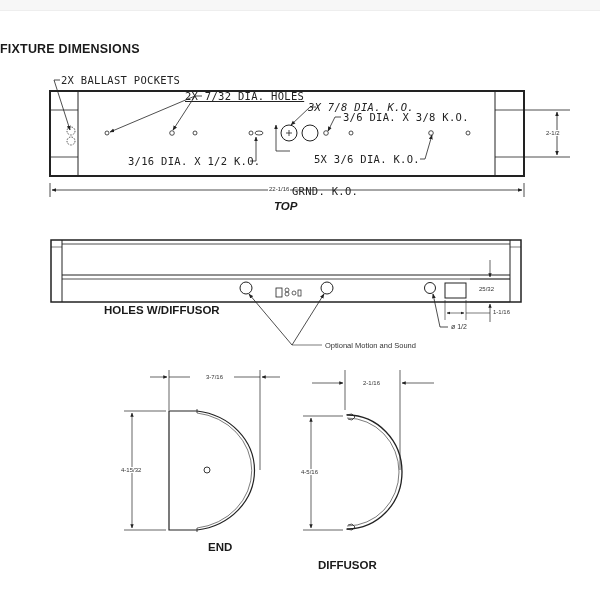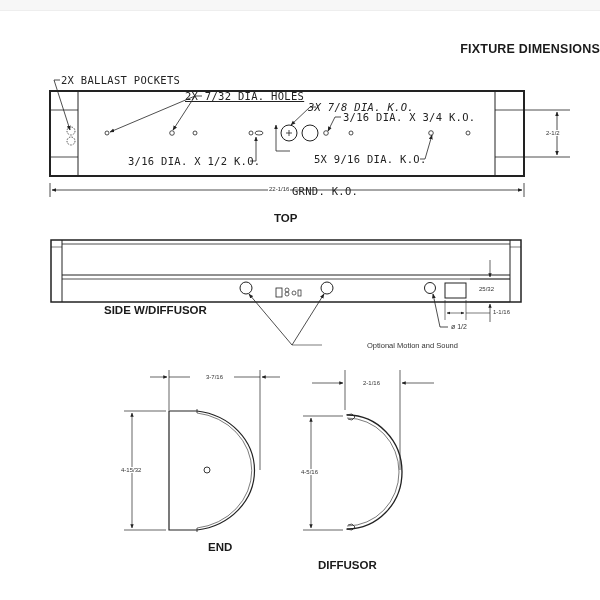--- a/index.html
+++ b/index.html
@@ -1,22 +1,22 @@
 <!DOCTYPE html>
 <html><head>
   <meta charset="utf-8">
   <style>
     html, body { margin: 0; padding: 0; background: #ffffff; }
     body { width: 600px; height: 600px; position: relative; overflow: hidden; }
     .topline { position: absolute; left: 0; top: 0; width: 600px; height: 10px; background: #f7f7f7; border-bottom: 1px solid #eeeeee; }
-    .title { position: absolute; left: 0; width: 600px; text-align: right; top: 42px; font: bold 12.5px "Liberation Sans", sans-serif; color: #1a1a1a; letter-spacing: 0.2px; }
+    .title { position: absolute; left: 0; width: 600px; text-align: left; top: 42px; font: bold 12.5px "Liberation Sans", sans-serif; color: #1a1a1a; letter-spacing: 0.2px; }
     .view-label { position: absolute; font: bold 11.5px "Liberation Sans", sans-serif; color: #1a1a1a; }
     .cad { position: absolute; font: 10.5px "DejaVu Sans Mono", monospace; color: #222; white-space: nowrap; letter-spacing: 0.3px; }
     .dim { position: absolute; font: 6px "Liberation Sans", sans-serif; color: #333; white-space: nowrap; background: #fff; padding: 0 1px; }
-    .note { position: absolute; font: 7.5px "Liberation Sans", sans-serif; color: #333; white-space: nowrap; margin-left: 42px; }
+    .note { position: absolute; font: 7.5px "Liberation Sans", sans-serif; color: #333; white-space: nowrap; }
     svg.drawing { position: absolute; left: 0; top: 0; }
   </style>
 </head>
 <body>
 
 <div class="topline"></div>
 <div class="title">FIXTURE DIMENSIONS</div>
 
 <svg class="drawing" width="600" height="600" viewBox="0 0 600 600">
   <defs>
@@ -139,29 +139,29 @@
 
     <line x1="303" y1="416" x2="343" y2="416" stroke-width="0.7"></line>
     <line x1="303" y1="530" x2="343" y2="530" stroke-width="0.7"></line>
     <line x1="311" y1="418" x2="311" y2="528" stroke-width="0.7" marker-start="url(#arr)" marker-end="url(#arr)"></line>
   </g>
 </svg>
 
 <div class="cad" style="left:61px; top:74px;">2X BALLAST POCKETS</div>
 <div class="cad" style="left:185px; top:90px;text-decoration:underline;">2X 7/32 DIA. HOLES</div>
 <div class="cad" style="left:308px; top:101px;font-style:italic;">3X 7/8 DIA. K.O.</div>
-<div class="cad" style="left:343px; top:111px;">3/16 DIA. X 3/4 K.O.</div>
+<div class="cad" style="left:343px; top:111px;">3/6 DIA. X 3/8 K.O.</div>
 <div class="cad" style="left:292px; top:145px;margin-top:40px;">GRND. K.O.</div>
-<div class="cad" style="left:314px; top:153px;">5X 9/16 DIA. K.O.</div>
+<div class="cad" style="left:314px; top:153px;">5X 3/6 DIA. K.O.</div>
 <div class="cad" style="left:128px; top:155px;">3/16 DIA. X 1/2 K.O.</div>
 <div class="dim" style="left:268px; top:186px;">22-1/16</div>
 <div class="dim" style="left:545px; top:130px;">2-1/2</div>
-<div class="view-label" style="left:274px; top:212px;">TOP</div>
+<div class="view-label" style="left:274px; top:200px;font-style:italic;">TOP</div>
 
-<div class="view-label" style="left:104px; top:304px;">SIDE W/DIFFUSOR</div>
+<div class="view-label" style="left:104px; top:304px;">HOLES W/DIFFUSOR</div>
 <div class="note" style="left:325px; top:341px;">Optional Motion and Sound</div>
 <div class="dim" style="left:478px; top:286px;">25/32</div>
 <div class="dim" style="left:492px; top:309px;">1-1/16</div>
 <div class="dim" style="left:450px; top:323px; font-size:7px;">ø 1/2</div>
 
 <div class="dim" style="left:205px; top:374px;">3-7/16</div>
 <div class="dim" style="left:120px; top:467px;">4-15/32</div>
 <div class="view-label" style="left:184px; top:541px;padding-left:24px;">END</div>
 
 <div class="dim" style="left:362px; top:380px;">2-1/16</div>

